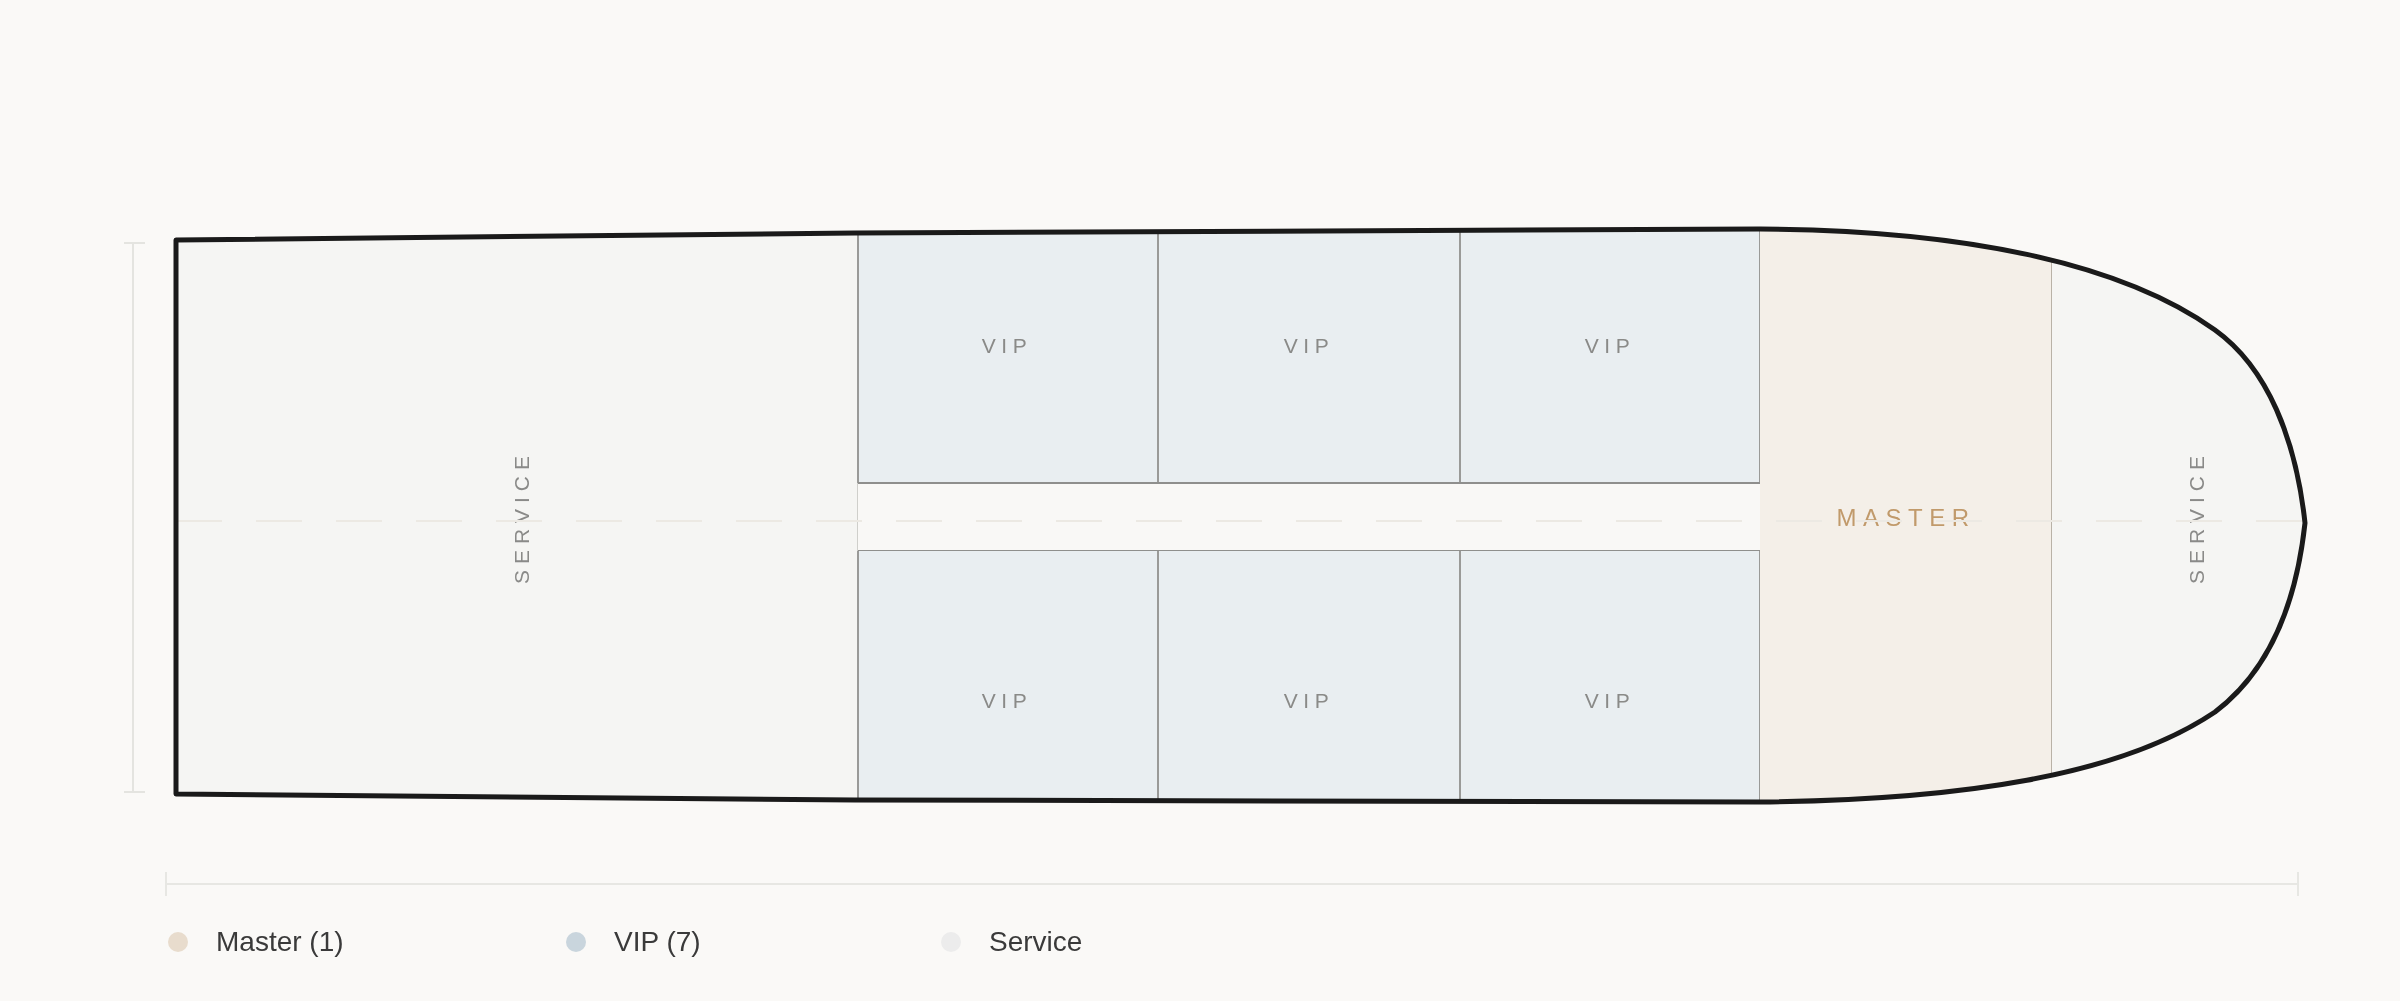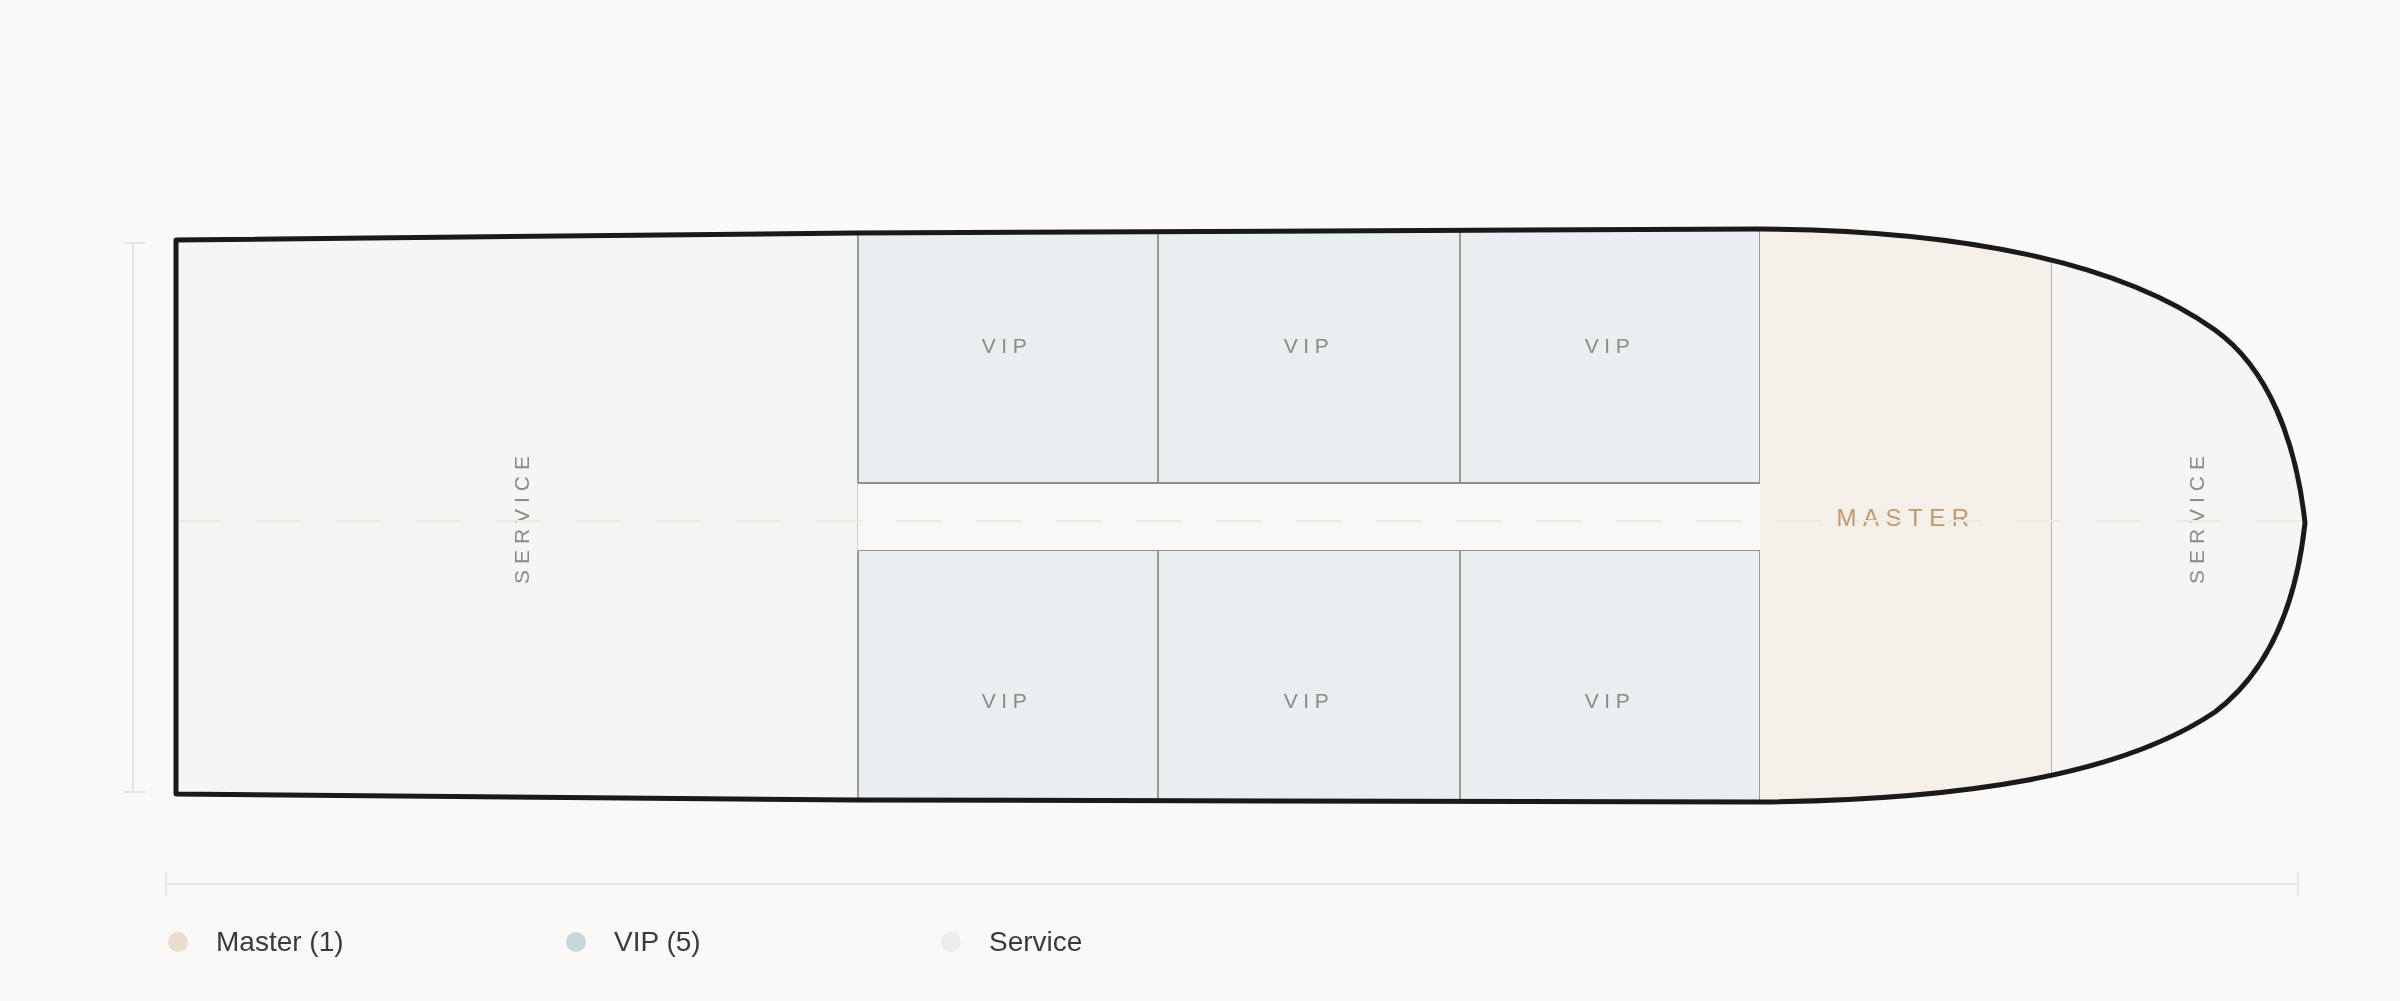--- a/index.html
+++ b/index.html
@@ -192,19 +192,19 @@
   </svg>
 </div>
 
 <div id="legend">
   <div class="legend-entry e0">
     <span class="legend-swatch" style="background:#e8dccd"></span>
     <span class="legend-text">Master (1)</span>
   </div>
   <div class="legend-entry e1">
     <span class="legend-swatch" style="background:#c9d5dd"></span>
-    <span class="legend-text">VIP (5)</span>
+    <span class="legend-text">VIP (7)</span>
   </div>
   <div class="legend-entry e2">
     <span class="legend-swatch" style="background:#ececec"></span>
     <span class="legend-text">Service</span>
   </div>
 </div>
 
 </body></html>

